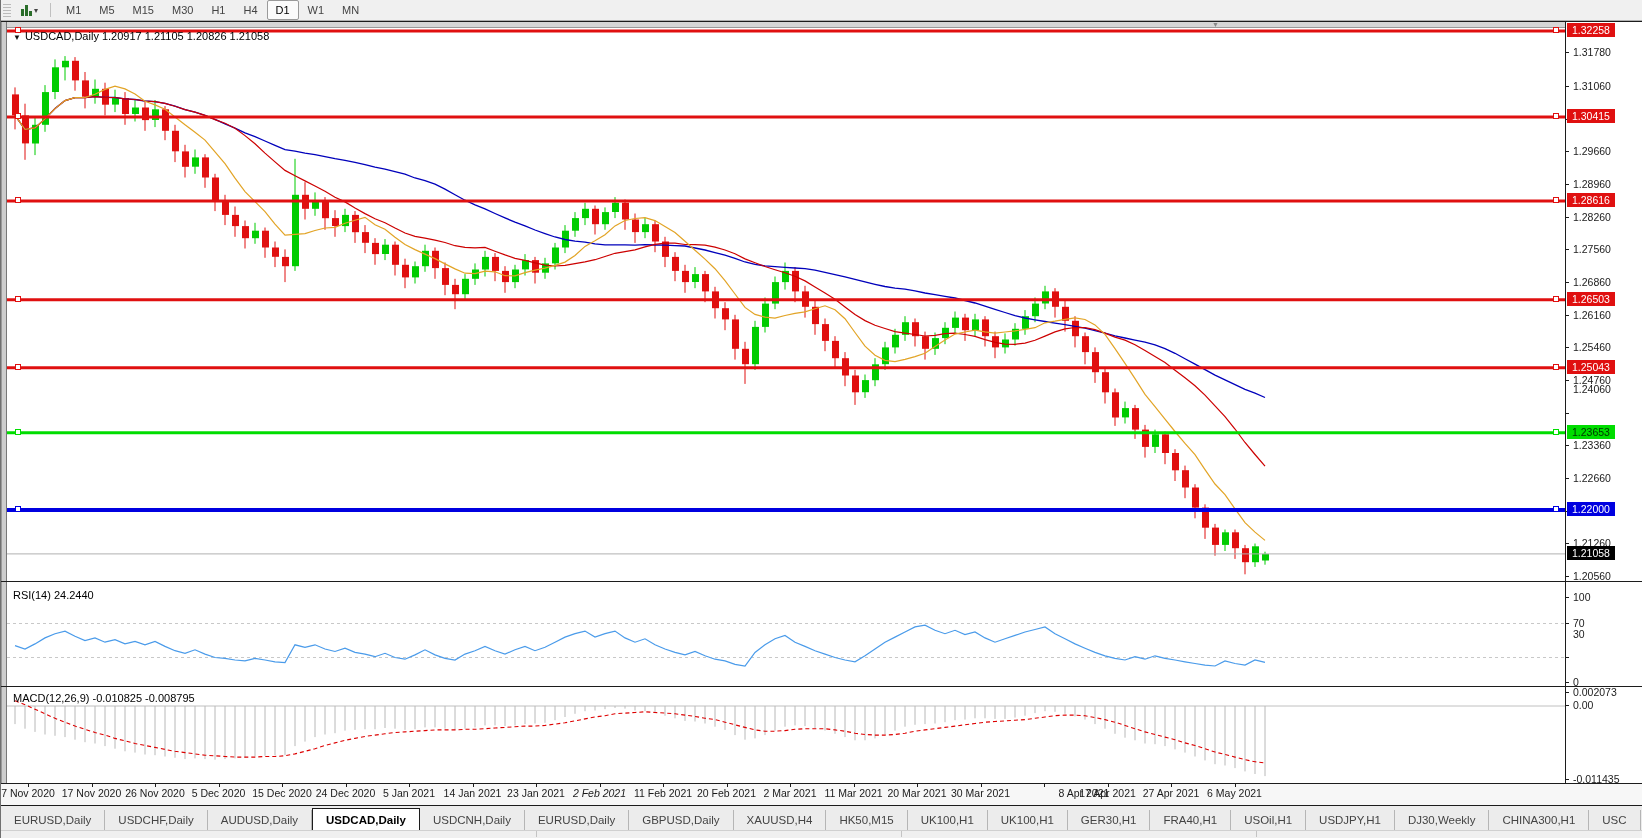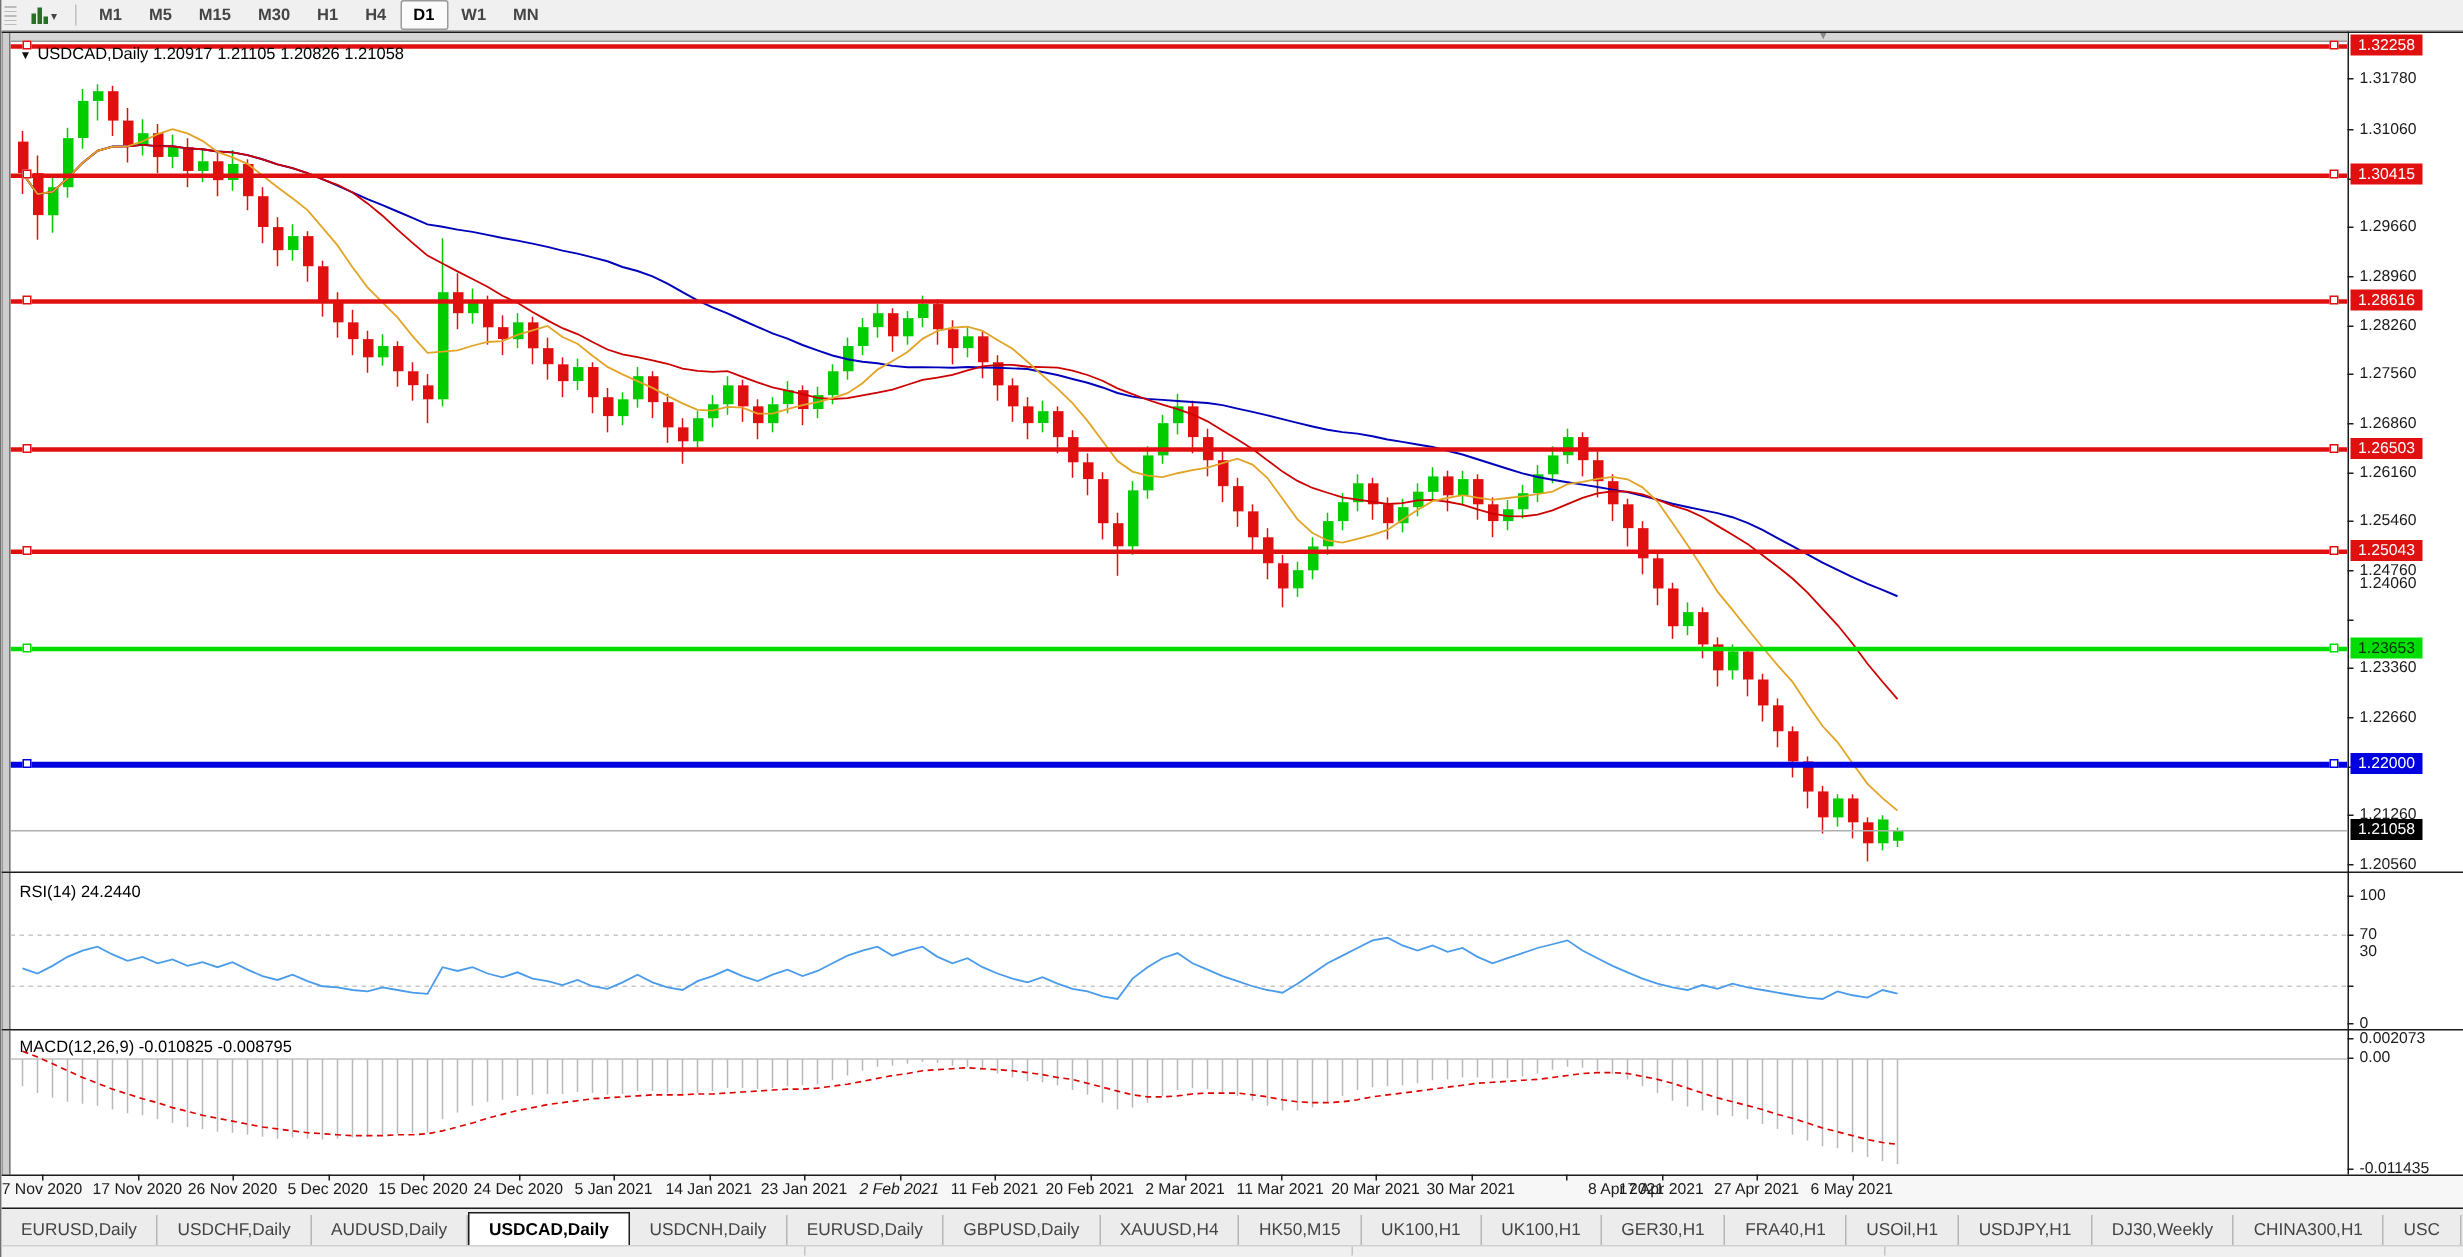--- a/index.html
+++ b/index.html
@@ -9,21 +9,21 @@
   
   #toolbar{position:absolute;left:0;top:0;width:100%;height:20px;background:#f0f0f0;
            border-bottom:1px solid #b0b0b0;display:flex;align-items:center;font-size:11px;color:#333;}
   .tgrip{width:8px;height:14px;margin:0 4px 0 2px;
          background:repeating-linear-gradient(0deg,#bbb 0 1px,transparent 1px 3px);}
   .ticon{display:flex;align-items:center;gap:2px;padding:0 6px;height:18px;cursor:pointer;}
   .ticon .bars{display:flex;gap:1px;align-items:flex-end;height:11px;}
   .ticon .bars i{width:3px;background:#2a6e2a;display:block;}
   .ticon .caret{font-size:8px;color:#444;}
   .tsep{width:1px;height:14px;background:#c0c0c0;margin:0 6px;}
-  .tfbtn{padding:1px 8px;height:16px;line-height:16px;border:1px solid transparent;cursor:pointer;color:#444;font-weight:bold;}
+  .tfbtn{padding:1px 8px;height:16px;line-height:16px;border:1px solid transparent;cursor:pointer;color:#444;}
   .tfbtn.active{background:#fbfbfb;border:1px solid #9a9a9a;border-radius:2px;color:#000;}
   
   .plotbg{position:absolute;background:#fff;}
   .grip{position:absolute;left:0;width:5px;background:#cdcdcd;border-right:1px solid #777;
         box-shadow:inset 1px 0 0 #999;}
   .hsep{position:absolute;left:0;width:1642px;height:1px;background:#1c1c1c;}
   #vaxis-line{position:absolute;left:1564px;top:21px;width:1px;height:762px;background:#1c1c1c;}
   svg{position:absolute;display:block;}
   #shiftbar{position:absolute;left:6px;top:22px;width:1558px;height:5px;background:#d6d6d6;border-bottom:1px solid #9a9a9a;}
   #shift-tri{position:absolute;top:21px;font-size:7px;color:#888;}

